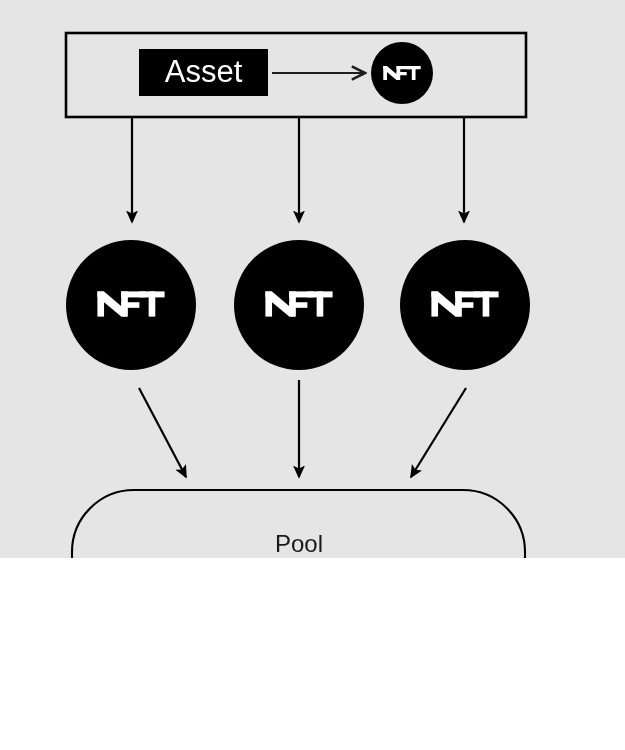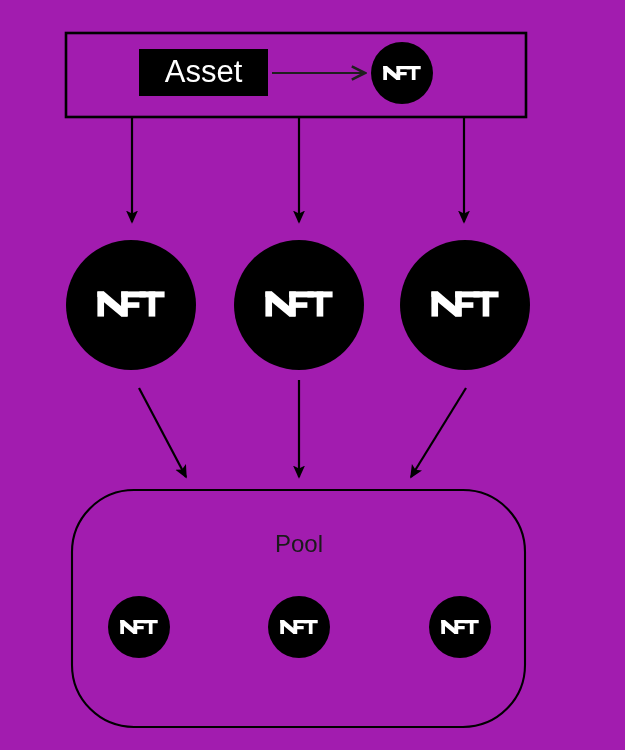--- a/index.html
+++ b/index.html
@@ -8,22 +8,22 @@
     padding: 0;
     background: #ffffff;
   }
   body {
     font-family: "Liberation Sans", sans-serif;
     -webkit-font-smoothing: antialiased;
   }
   #diagram-root {
     position: relative;
     width: 625px;
-    height: 750px;
-    background: #a21caf;
+    height: 558px;
+    background: #e5e5e5;
     overflow: hidden;
     text-align: center;
   }
   #diagram-svg {
     position: absolute;
     inset: 0;
     width: 625px;
     height: 750px;
     display: block;
   }

